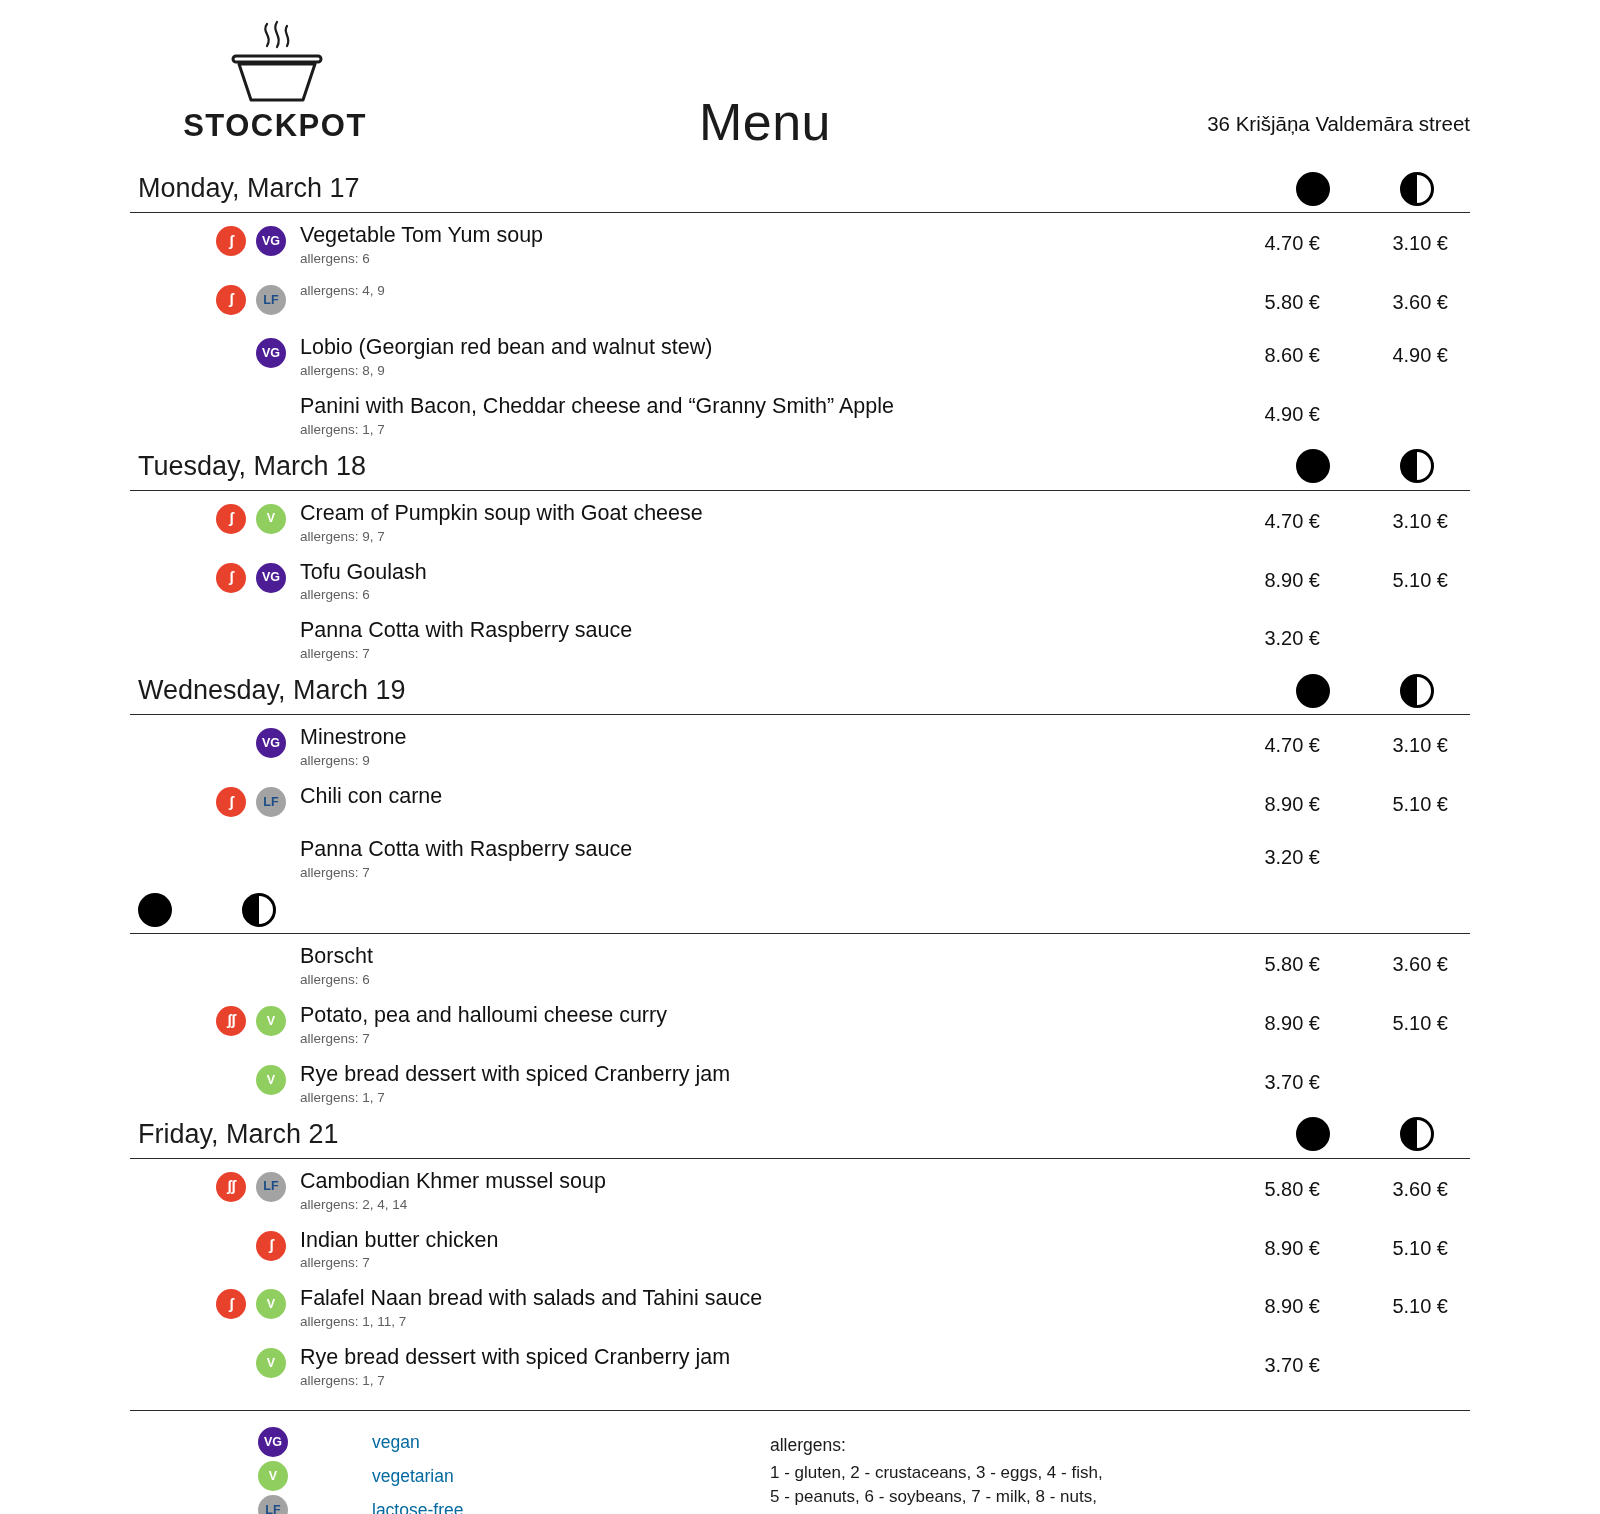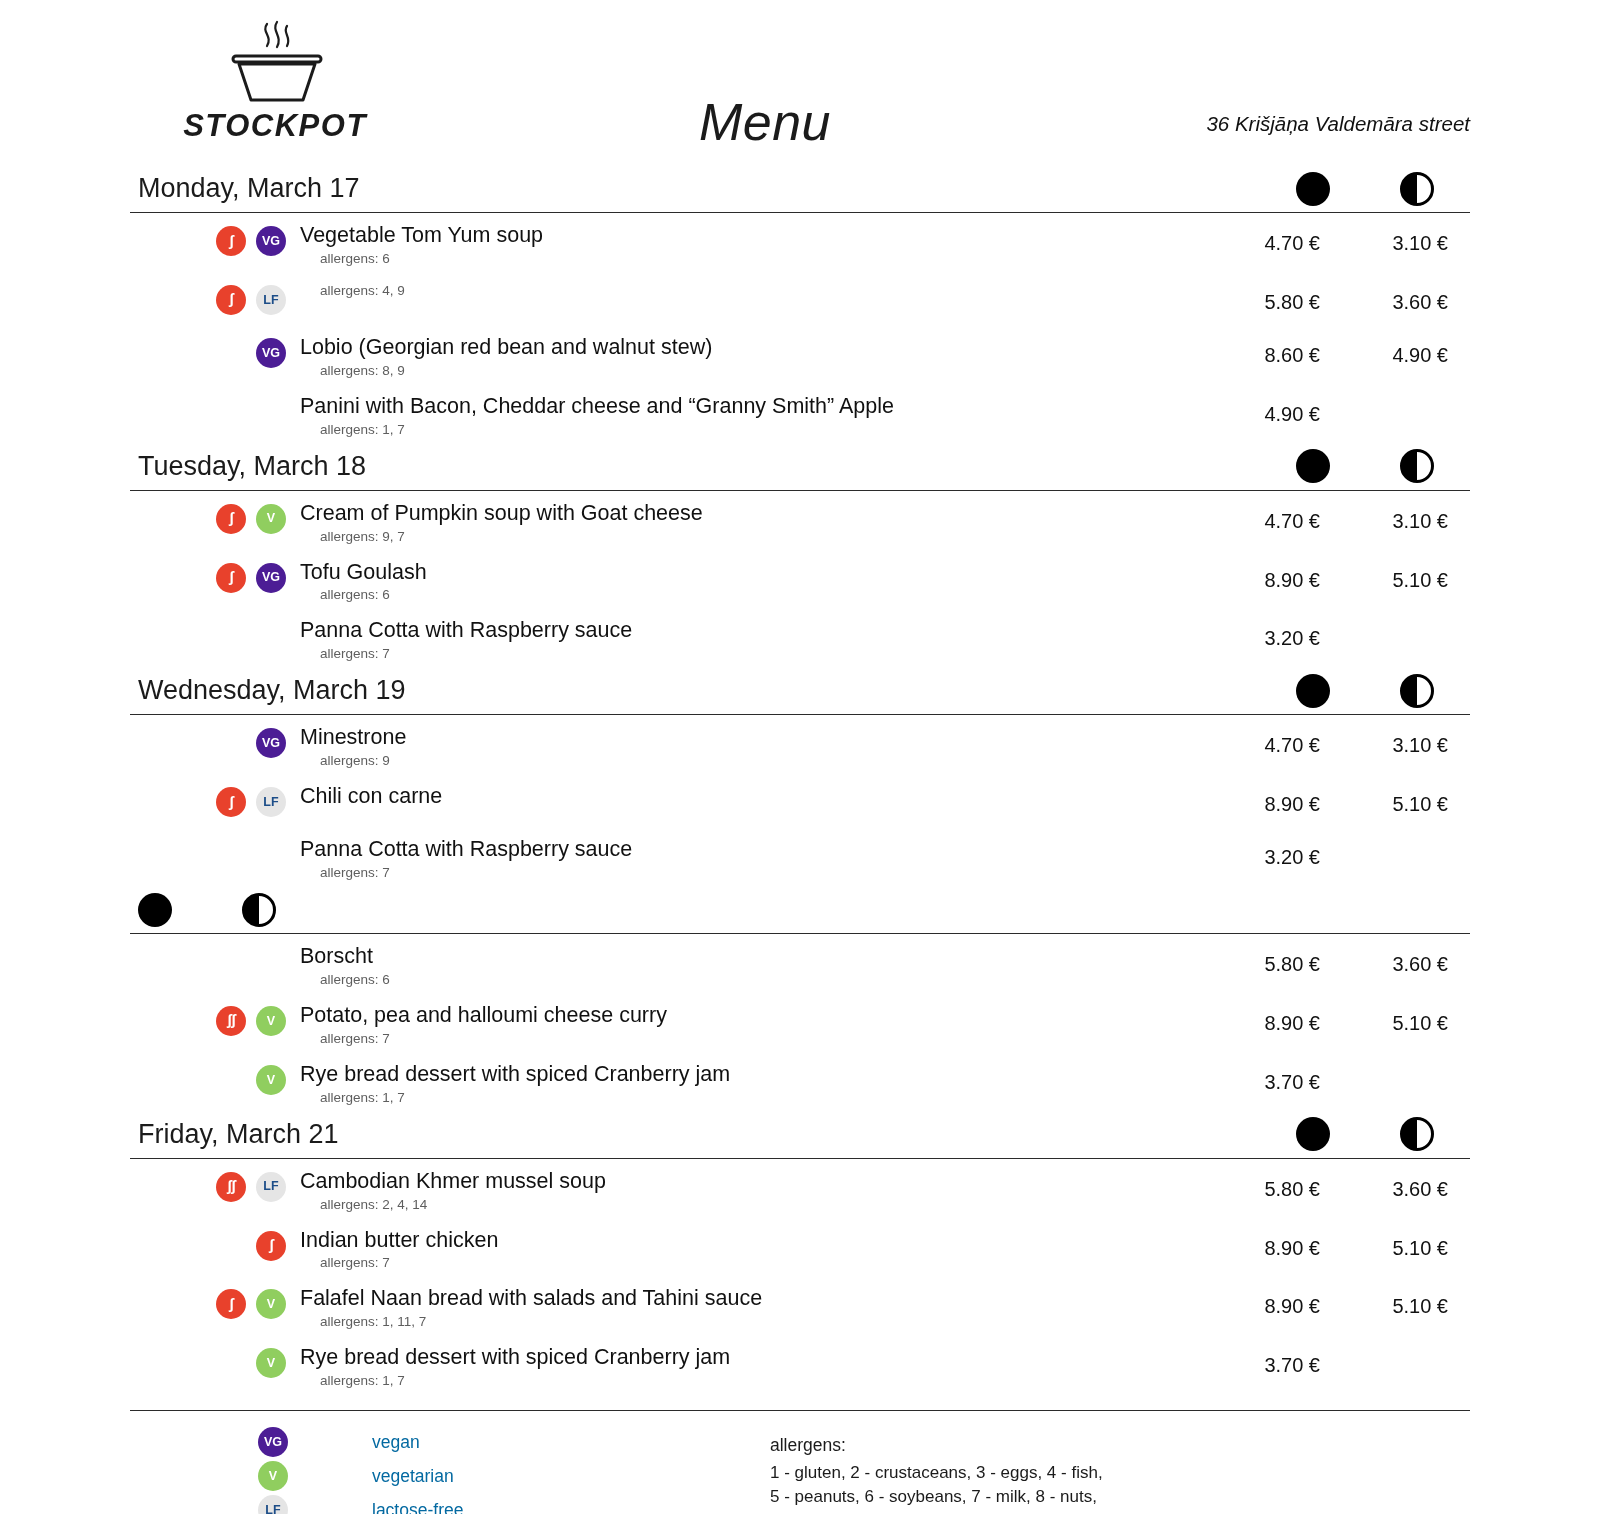--- a/index.html
+++ b/index.html
@@ -15,21 +15,20 @@
     position: relative;
     padding: 0;
   }
 
   
   .header {
     display: flex;
     align-items: flex-start;
     padding: 20px 130px 0 130px;
     height: 165px;
-    font-style: italic;
   }
   .brand {
     width: 290px;
     display: flex;
     flex-direction: column;
     align-items: center;
   }
   .brand-mark { width: 120px; height: 86px; }
   .brand-name {
     font-size: 31px;
@@ -111,38 +110,37 @@
     display: flex;
     align-items: center;
     justify-content: center;
     font-size: 12.5px;
     font-weight: bold;
     color: #fff;
     line-height: 1;
   }
   .badge.vg { background: #4c1d95; }
   .badge.v  { background: #90ce5f; }
-  .badge.lf { background: #e5e5e5; color: #1c4d88; text-align: right; }
+  .badge.lf { background: #a3a3a3; color: #1c4d88; text-align: right; }
   .badge.spice {
     background: #e8412c;
     font-size: 15px;
     letter-spacing: -1px;
     padding-bottom: 2px;
   }
   .dish-main { flex: 1; padding-right: 10px; }
   .dish-name {
     font-size: 21.5px;
     line-height: 1.25;
     color: #111;
   }
   .dish-allergens {
     font-size: 13.5px;
     color: #5e5e5e;
     margin-top: 2px;
-    margin-left: 20px;
   }
   .price {
     width: 150px;
     text-align: right;
     font-size: 20px;
     color: #111;
     padding-top: 10px;
   }
   .price.small { width: 150px; padding-right: 22px; }
 

